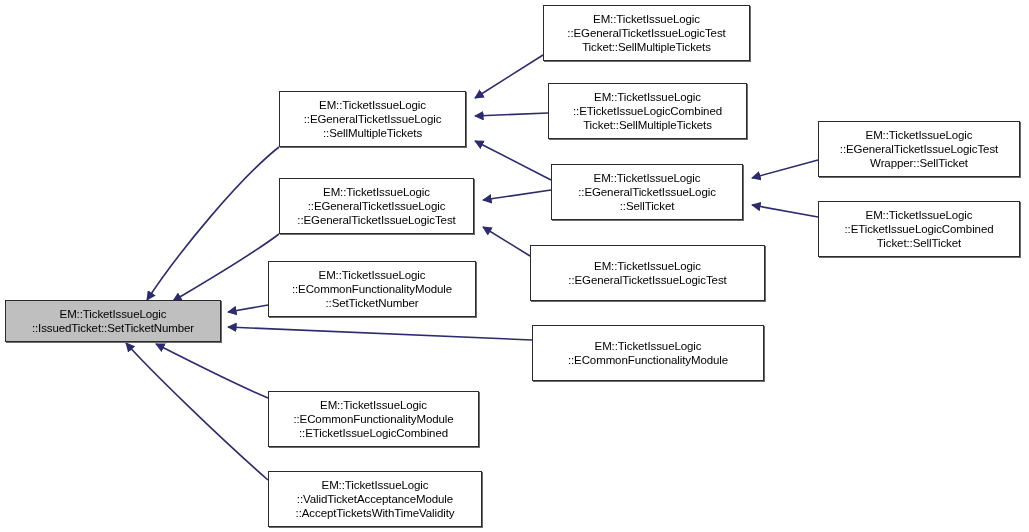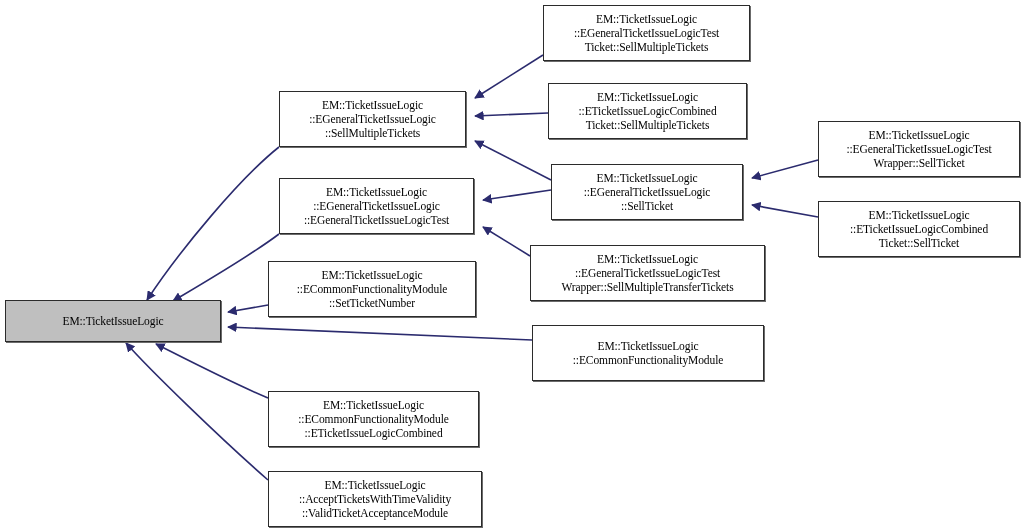--- a/index.html
+++ b/index.html
@@ -37,21 +37,20 @@
     font-size: 11.5px;
     line-height: 14.2px;
     letter-spacing: -0.1px;
     white-space: nowrap;
   }
   .node-box.highlight {
     background: #bfbfbf;
   }
   .node-line {
     display: block;
-    font-family: Liberation Serif, serif;
   }
 </style>
 </head>
 <body>
 
 <div id="graph-root">
 
   <svg class="graph-canvas" viewBox="0 0 1029 532" xmlns="http://www.w3.org/2000/svg">
     <defs>
       <marker id="arrowhead" viewBox="0 0 10 10" refX="9" refY="5" markerWidth="6" markerHeight="6" orient="auto-start-reverse">
@@ -71,20 +70,21 @@
         <path d="M 551,190 L 483,200" fill="none" stroke="#2b2b6e" stroke-width="1.6" marker-end="url(#arrowhead)"></path>
         <path d="M 530,256 L 483,227" fill="none" stroke="#2b2b6e" stroke-width="1.6" marker-end="url(#arrowhead)"></path>
         <path d="M 818,160 L 752,178" fill="none" stroke="#2b2b6e" stroke-width="1.6" marker-end="url(#arrowhead)"></path>
         <path d="M 818,217 L 752,205" fill="none" stroke="#2b2b6e" stroke-width="1.6" marker-end="url(#arrowhead)"></path>
       </g>
   </svg>
 
   <div id="node-layer">
       <div class="node-box highlight" style="left: 5px; top: 300px; width: 216px; height: 42px;">
         <span class="node-line">EM::TicketIssueLogic</span>
+        <span class="node-line">::IssuedTicket::SetTicketNumber</span>
       </div>
       <div class="node-box" style="left: 279px; top: 91px; width: 187px; height: 56px;">
         <span class="node-line">EM::TicketIssueLogic</span>
         <span class="node-line">::EGeneralTicketIssueLogic</span>
         <span class="node-line">::SellMultipleTickets</span>
       </div>
       <div class="node-box" style="left: 279px; top: 178px; width: 195px; height: 56px;">
         <span class="node-line">EM::TicketIssueLogic</span>
         <span class="node-line">::EGeneralTicketIssueLogic</span>
         <span class="node-line">::EGeneralTicketIssueLogicTest</span>
@@ -94,42 +94,41 @@
         <span class="node-line">::ECommonFunctionalityModule</span>
         <span class="node-line">::SetTicketNumber</span>
       </div>
       <div class="node-box" style="left: 268px; top: 391px; width: 211px; height: 56px;">
         <span class="node-line">EM::TicketIssueLogic</span>
         <span class="node-line">::ECommonFunctionalityModule</span>
         <span class="node-line">::ETicketIssueLogicCombined</span>
       </div>
       <div class="node-box" style="left: 268px; top: 471px; width: 214px; height: 56px;">
         <span class="node-line">EM::TicketIssueLogic</span>
+        <span class="node-line">::ValidTicketAcceptanceModule</span>
         <span class="node-line">::AcceptTicketsWithTimeValidity</span>
-        <span class="node-line">::ValidTicketAcceptanceModule</span>
       </div>
       <div class="node-box" style="left: 543px; top: 5px; width: 207px; height: 56px;">
         <span class="node-line">EM::TicketIssueLogic</span>
         <span class="node-line">::EGeneralTicketIssueLogicTest</span>
         <span class="node-line">Ticket::SellMultipleTickets</span>
       </div>
       <div class="node-box" style="left: 548px; top: 83px; width: 199px; height: 56px;">
         <span class="node-line">EM::TicketIssueLogic</span>
         <span class="node-line">::ETicketIssueLogicCombined</span>
         <span class="node-line">Ticket::SellMultipleTickets</span>
       </div>
       <div class="node-box" style="left: 551px; top: 164px; width: 192px; height: 56px;">
         <span class="node-line">EM::TicketIssueLogic</span>
         <span class="node-line">::EGeneralTicketIssueLogic</span>
         <span class="node-line">::SellTicket</span>
       </div>
       <div class="node-box" style="left: 530px; top: 245px; width: 235px; height: 56px;">
         <span class="node-line">EM::TicketIssueLogic</span>
         <span class="node-line">::EGeneralTicketIssueLogicTest</span>
-        <span class="node-line">Wrapper::SellMultipleTransferTickets</span>
       </div>
       <div class="node-box" style="left: 532px; top: 325px; width: 232px; height: 56px;">
         <span class="node-line">EM::TicketIssueLogic</span>
         <span class="node-line">::ECommonFunctionalityModule</span>
       </div>
       <div class="node-box" style="left: 818px; top: 121px; width: 202px; height: 56px;">
         <span class="node-line">EM::TicketIssueLogic</span>
         <span class="node-line">::EGeneralTicketIssueLogicTest</span>
         <span class="node-line">Wrapper::SellTicket</span>
       </div>

